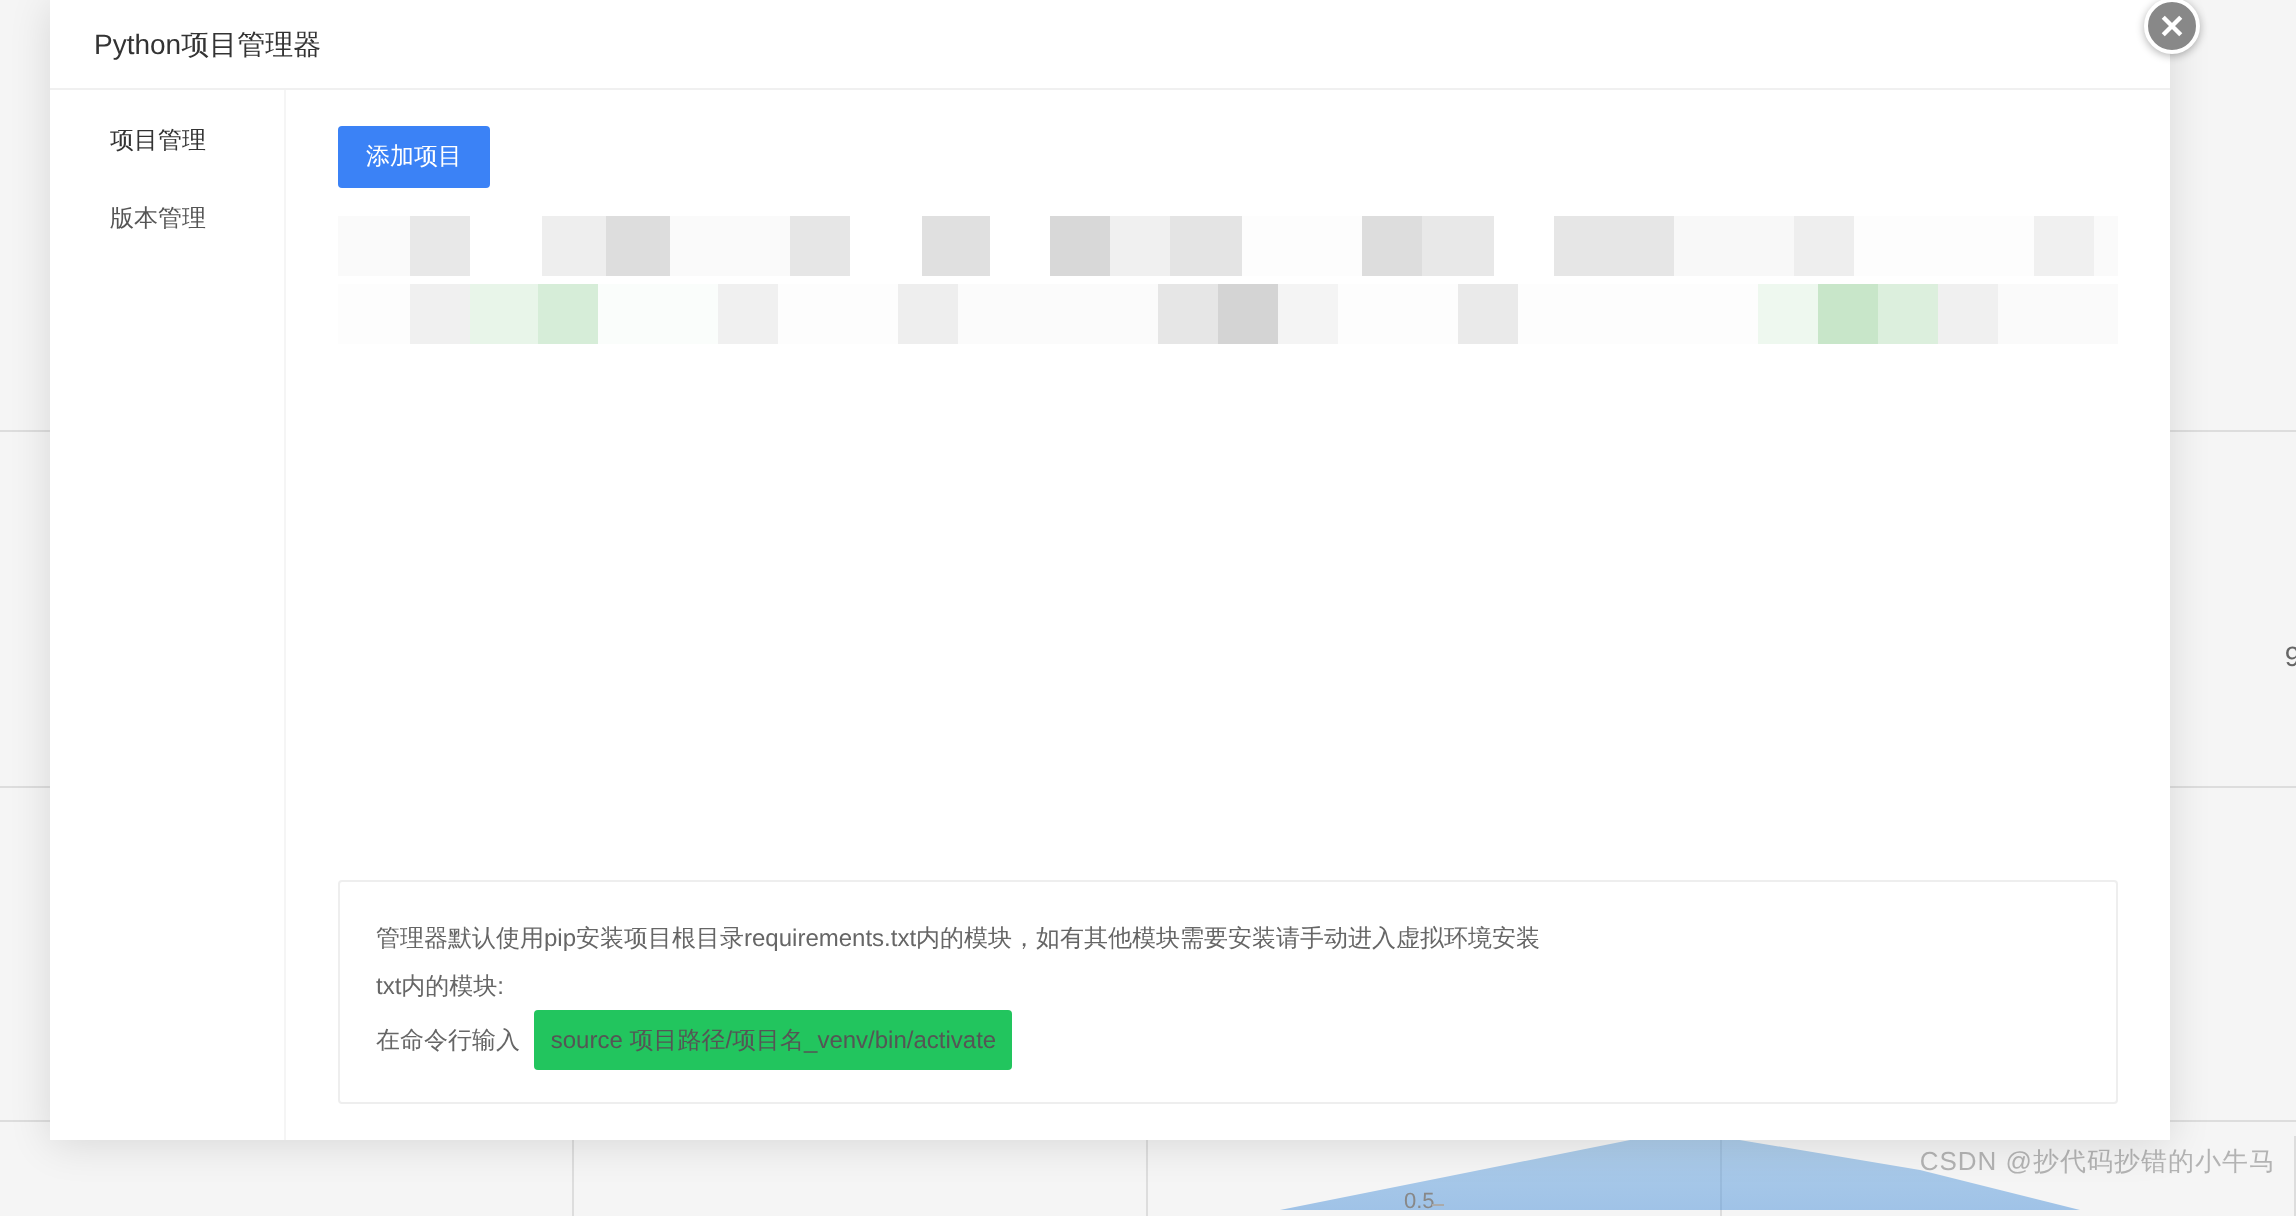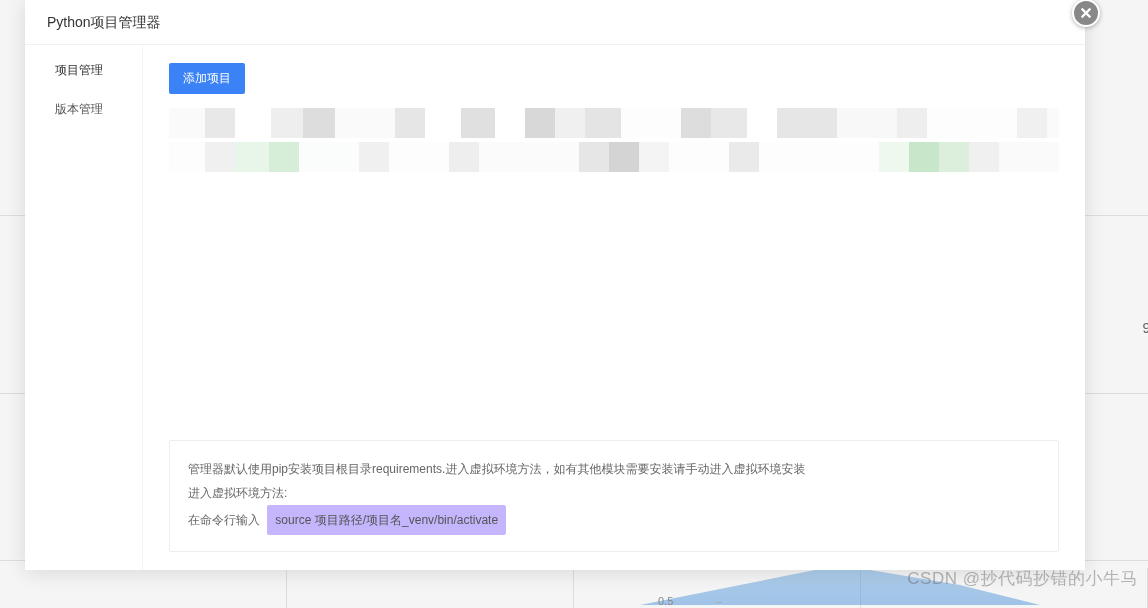--- a/index.html
+++ b/index.html
@@ -39,38 +39,38 @@
       left: 640px;
       top: 565px;
       width: 400px;
       height: 40px;
       background: linear-gradient(to top, #4a90d9 0%, #6aa8e0 100%);
       clip-path: polygon(0 100%, 20% 60%, 50% 0%, 80% 50%, 100% 100%);
       opacity: 0.5;
     }
     .bg-ytick {
       position: absolute;
-      left: 658px;
+      left: 702px;
       top: 595px;
       font-size: 11px;
       color: #888;
     }
     .bg-ytick-line {
       position: absolute;
       left: 716px;
       top: 602px;
       width: 6px;
       height: 1px;
       background: #aaa;
     }
     .watermark {
       position: absolute;
       right: 10px;
       bottom: 18px;
-      font-size: 17px;
+      font-size: 13px;
       color: rgba(100,100,100,0.45);
       letter-spacing: 0.5px;
     }
     .modal {
       position: absolute;
       left: 25px;
       top: 0;
       width: 1060px;
       height: 570px;
       background: #fff;
@@ -158,21 +158,21 @@
     .help-box {
       margin-top: auto;
       border: 1px solid #eee;
       border-radius: 2px;
       padding: 16px 18px;
       font-size: 12px;
       color: #666;
       line-height: 2;
     }
     .help-box .code {
-      background: #c4b5fd;
+      background: #22c55e;
       padding: 3px 8px;
       border-radius: 2px;
       color: #555;
       font-size: 12px;
       margin-left: 4px;
       display: inline-block;
     }
     .bg-panels {
       position: absolute;
       left: 0;
@@ -272,22 +272,22 @@
           <div class="px" style="width:120px;background:#fdfdfd"></div>
           <div class="px" style="width:30px;background:#eef8ef"></div>
           <div class="px" style="width:30px;background:#c8e6c9"></div>
           <div class="px" style="width:30px;background:#dcefdd"></div>
           <div class="px" style="width:30px;background:#f0f0f0"></div>
           <div class="px" style="flex:1;background:#fafafa"></div>
         </div>
       </div>
 
       <div class="help-box">
-        <div>管理器默认使用pip安装项目根目录requirements.进入虚拟环境方法，如有其他模块需要安装请手动进入虚拟环境安装</div>
-        <div>进入虚拟环境方法:</div>
+        <div>管理器默认使用pip安装项目根目录requirements.txt内的模块，如有其他模块需要安装请手动进入虚拟环境安装</div>
+        <div>txt内的模块:</div>
         <div>
           <span>在命令行输入</span>
           <span class="code">source 项目路径/项目名_venv/bin/activate</span>
         </div>
       </div>
     </div>
   </div>
 </div>
 
 </body></html>

